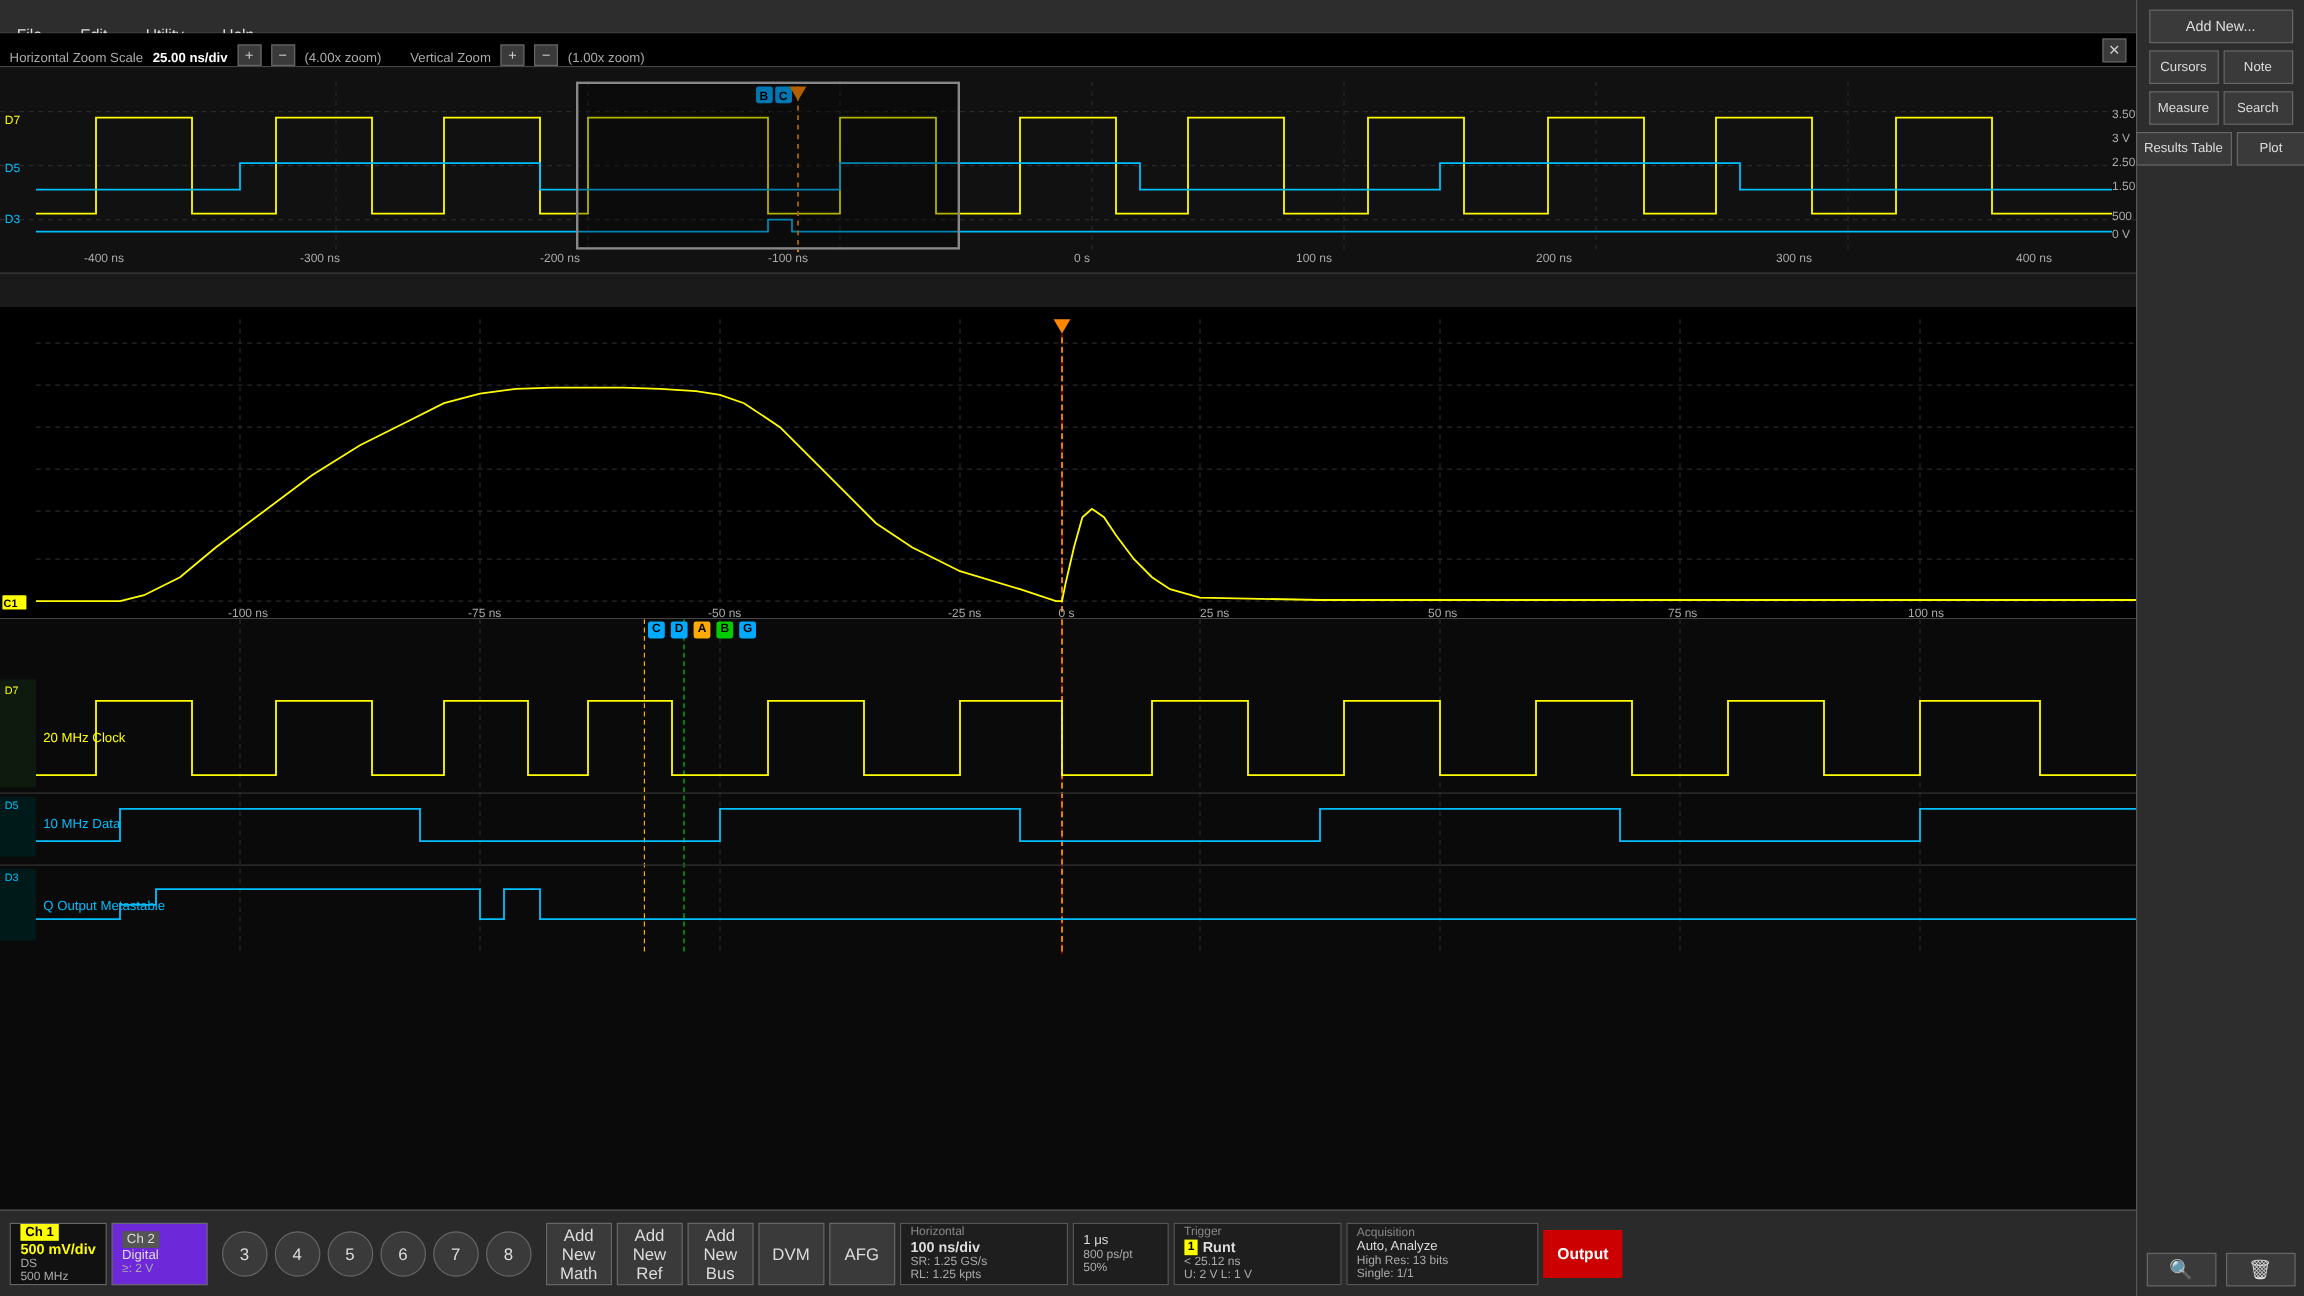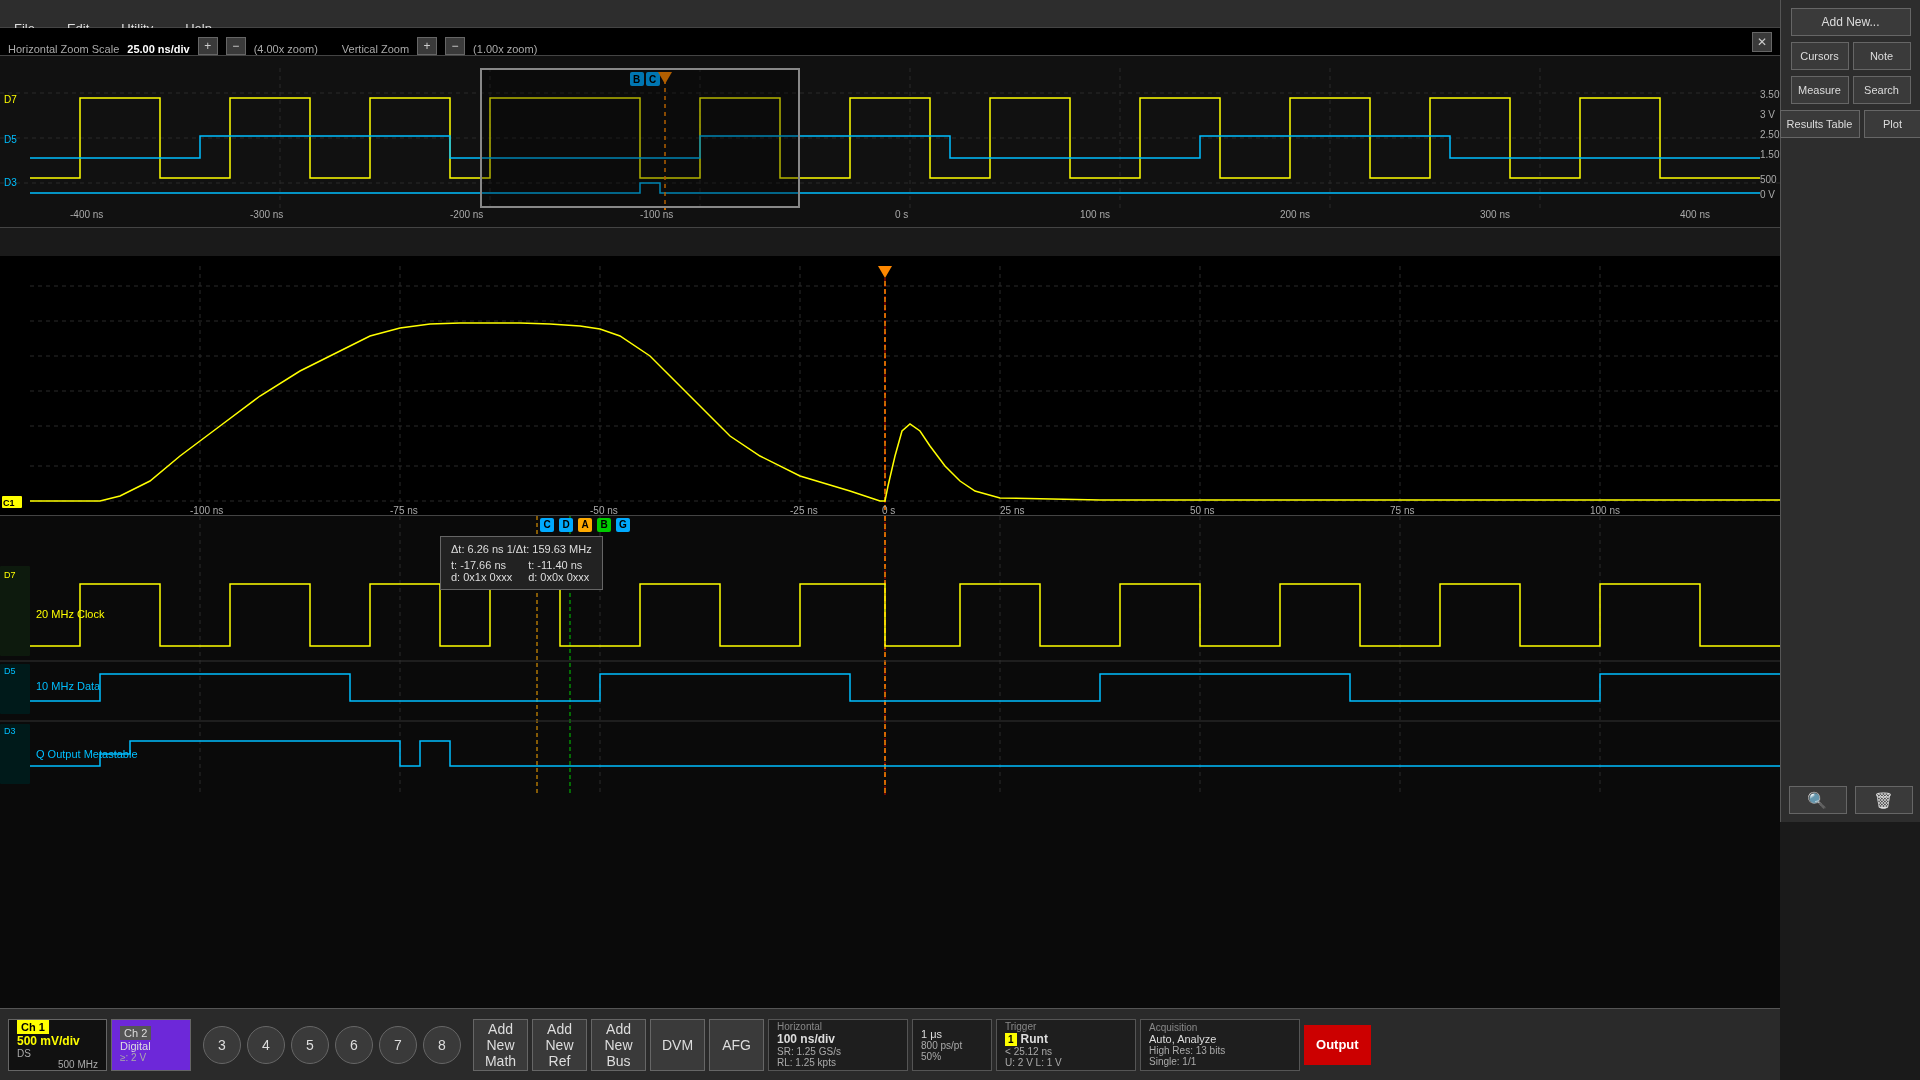--- a/index.html
+++ b/index.html
@@ -30,21 +30,21 @@
       font-size: 13px;
       margin-top: 29px;
     }
 
     
     #right-panel {
       position: absolute;
       top: 0;
       right: 0;
       width: 140px;
-      height: 822px;
+      height: 1080px;
       background: #2d2d2d;
       border-left: 1px solid #555;
       display: flex;
       flex-direction: column;
       align-items: center;
       padding: 8px 6px;
       gap: 6px;
       z-index: 10;
     }
     #add-new-btn {
@@ -485,33 +485,20 @@
     
     <div style="position:absolute; top:2px; left:540px; display:flex; gap:3px; z-index:20;">
       <span class="cursor-badge badge-c">C</span>
       <span class="cursor-badge badge-d">D</span>
       <span class="cursor-badge badge-a" style="background:#ffaa00;">A</span>
       <span class="cursor-badge badge-b" style="background:#00cc00;">B</span>
       <span class="cursor-badge badge-g">G</span>
     </div>
 
     
-    <div id="cursor-tooltip" style="position:absolute;top:20px;left:440px;background:#222;border:1px solid #666;padding:6px 10px;font-size:11px;color:#ddd;z-index:25;">
-      <div>Δt:  6.26 ns 1/Δt:  159.63 MHz</div>
-      <div style="display:flex;gap:16px;margin-top:4px;">
-        <div>
-          <div>t: -17.66 ns</div>
-          <div>d: 0x1x 0xxx</div>
-        </div>
-        <div>
-          <div>t: -11.40 ns</div>
-          <div>d: 0x0x 0xxx</div>
-        </div>
-      </div>
-    </div>
 
     <svg width="100%" height="100%">
       <rect width="100%" height="100%" fill="#0a0a0a"></rect>
 
       <line x1="200" y1="0" x2="200" y2="280" class="grid-line-v"></line>
       <line x1="400" y1="0" x2="400" y2="280" class="grid-line-v"></line>
       <line x1="600" y1="0" x2="600" y2="280" class="grid-line-v"></line>
       <line x1="885" y1="0" x2="885" y2="280" stroke="#cc0000" stroke-width="1" stroke-dasharray="3,3"></line>
       <line x1="1000" y1="0" x2="1000" y2="280" class="grid-line-v"></line>
       <line x1="1200" y1="0" x2="1200" y2="280" class="grid-line-v"></line>
@@ -558,21 +545,21 @@
 </div>
 
 <div id="status-bar">
 
   <div class="status-block" style="background:#111;border-color:#666;">
     <div style="display:flex;align-items:center;gap:4px;">
       <span class="ch1-label">Ch 1</span>
     </div>
     <div style="font-size:12px;color:#ffff00;font-weight:bold;">500 mV/div</div>
     <div style="font-size:10px;color:#aaa;">DS</div>
-    <div style="font-size:10px;color:#aaa;margin-left:41px;">500 MHz</div>
+    <div style="font-size:10px;color:#aaa;">500 MHz</div>
   </div>
 
   <div class="status-block" style="background:#6d28d9;border-color:#666;">
     <div style="display:flex;align-items:center;gap:4px;">
       <span class="ch2-label">Ch 2</span>
     </div>
     <div style="font-size:11px;color:#ddd;">Digital</div>
     <div style="font-size:10px;color:#aaa;">≥: 2 V</div>
   </div>
 

